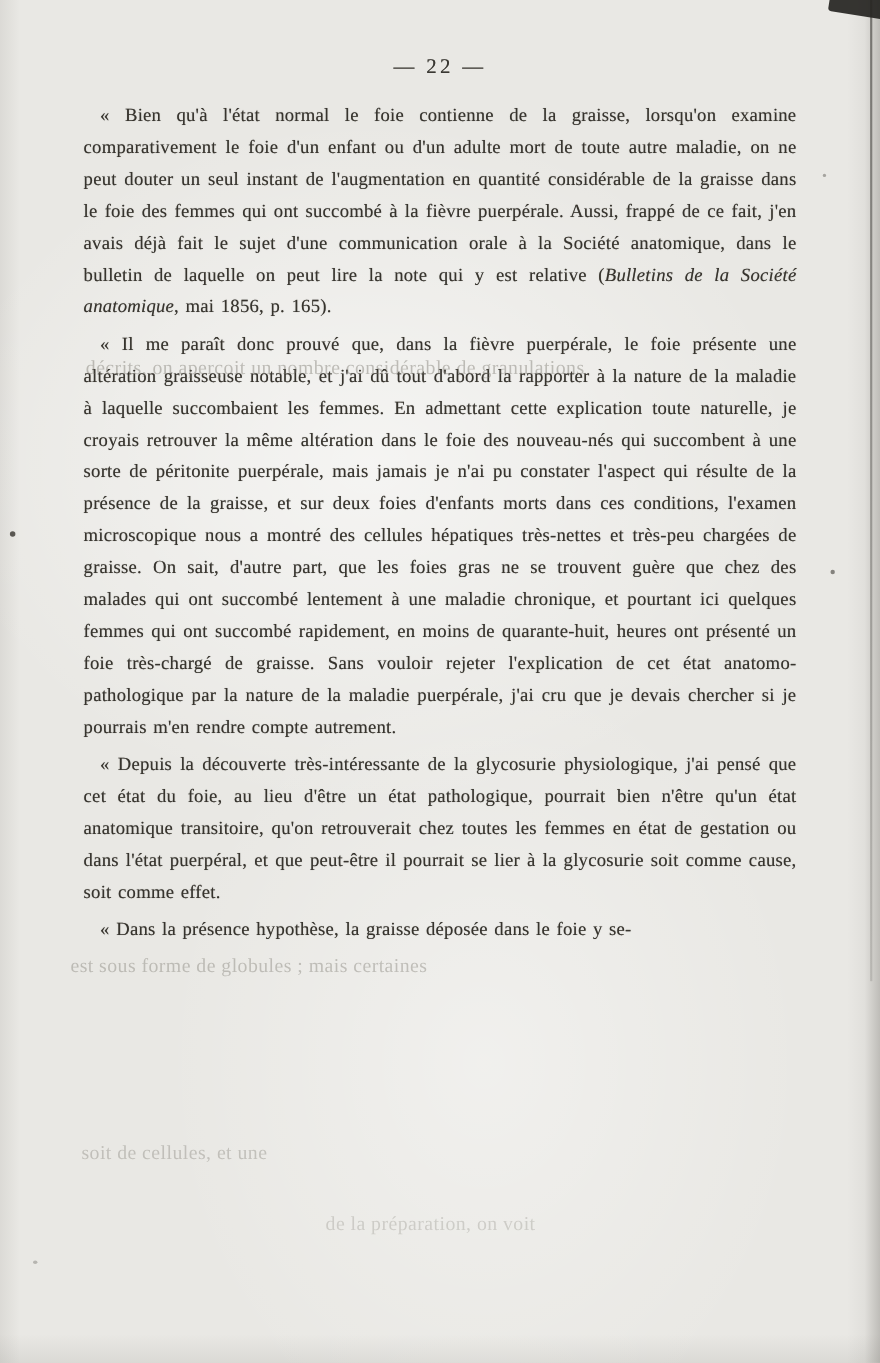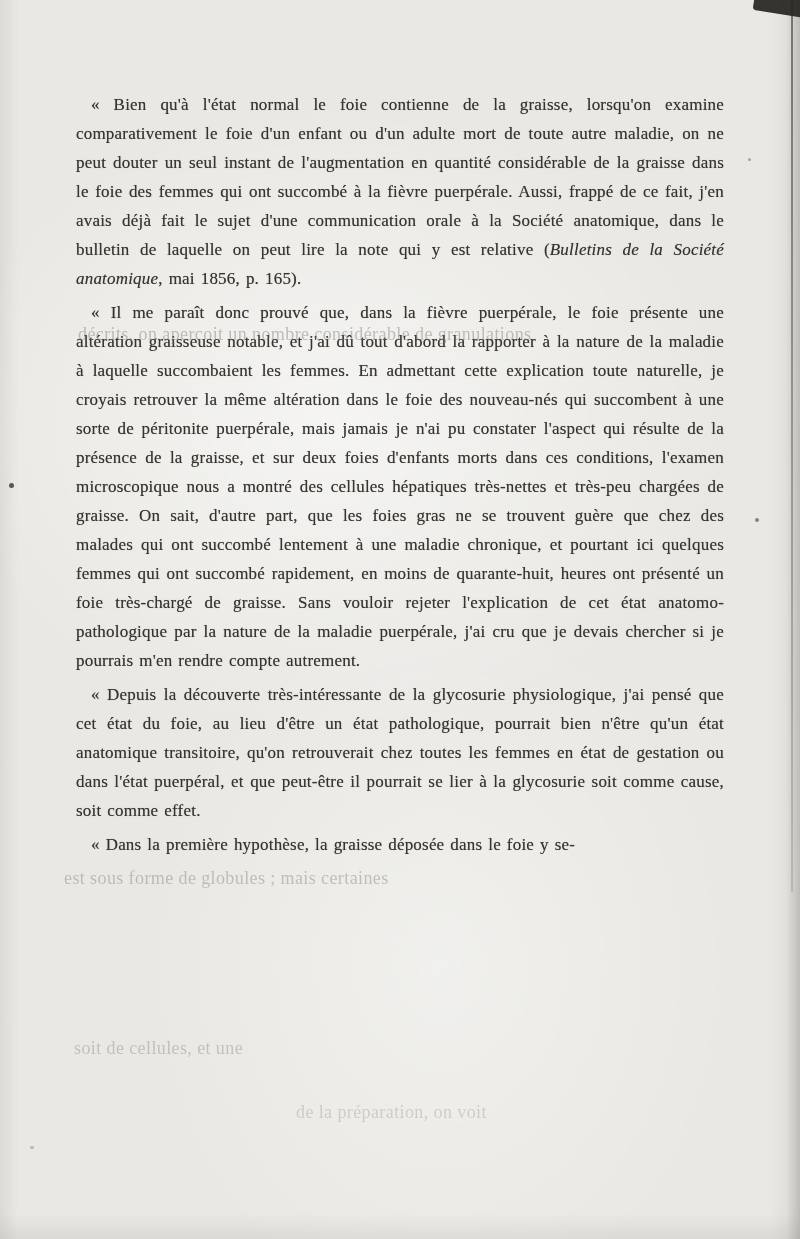--- a/index.html
+++ b/index.html
@@ -66,29 +66,30 @@
     position:absolute;right:7px;top:0;
     width:2px;height:72%;
     background:linear-gradient(to bottom, rgba(40,38,34,0.55), rgba(40,38,34,0.15));
   }
 </style>
 </head>
 <body>
 
 <div class="scan">
 
+  <div class="page-number">— 22 —</div>
 
   <div class="text-block">
     <p class="para"><span>« Bien qu'à l'état normal le foie contienne de la graisse, lorsqu'on examine comparativement le foie d'un enfant ou d'un adulte mort de toute autre maladie, on ne peut douter un seul instant de l'augmentation en quantité considérable de la graisse dans le foie des femmes qui ont succombé à la fièvre puerpérale. Aussi, frappé de ce fait, j'en avais déjà fait le sujet d'une communication orale à la Société anatomique, dans le bulletin de laquelle on peut lire la note qui y est relative (</span><em>Bulletins de la Société anatomique</em><span>, mai 1856, p. 165).</span></p>
 
     <p class="para">« Il me paraît donc prouvé que, dans la fièvre puerpérale, le foie présente une altération graisseuse notable, et j'ai dû tout d'abord la rapporter à la nature de la maladie à laquelle succombaient les femmes. En admettant cette explication toute naturelle, je croyais retrouver la même altération dans le foie des nouveau-nés qui succombent à une sorte de péritonite puerpérale, mais jamais je n'ai pu constater l'aspect qui résulte de la présence de la graisse, et sur deux foies d'enfants morts dans ces conditions, l'examen microscopique nous a montré des cellules hépatiques très-nettes et très-peu chargées de graisse. On sait, d'autre part, que les foies gras ne se trouvent guère que chez des malades qui ont succombé lentement à une maladie chronique, et pourtant ici quelques femmes qui ont succombé rapidement, en moins de quarante-huit, heures ont présenté un foie très-chargé de graisse. Sans vouloir rejeter l'explication de cet état anatomo-pathologique par la nature de la maladie puerpérale, j'ai cru que je devais chercher si je pourrais m'en rendre compte autrement.</p>
 
     <p class="para">« Depuis la découverte très-intéressante de la glycosurie physiologique, j'ai pensé que cet état du foie, au lieu d'être un état pathologique, pourrait bien n'être qu'un état anatomique transitoire, qu'on retrouverait chez toutes les femmes en état de gestation ou dans l'état puerpéral, et que peut-être il pourrait se lier à la glycosurie soit comme cause, soit comme effet.</p>
 
-    <p class="para">« Dans la première hypothèse, la graisse déposée dans le foie y se-</p>
+    <p class="para">« Dans la présence hypothèse, la graisse déposée dans le foie y se-</p>
   </div>
 
   <div class="ghost ghost1">décrits, on aperçoit un nombre considérable de granulations</div>
   <div class="ghost ghost2">est sous forme de globules ; mais certaines</div>
   <div class="ghost ghost3">soit de cellules, et une</div>
   <div class="ghost ghost4">de la préparation, on voit</div>
 
   <div class="corner-mark"></div>
   <div class="edge-line"></div>
   <div class="speck s1"></div>

